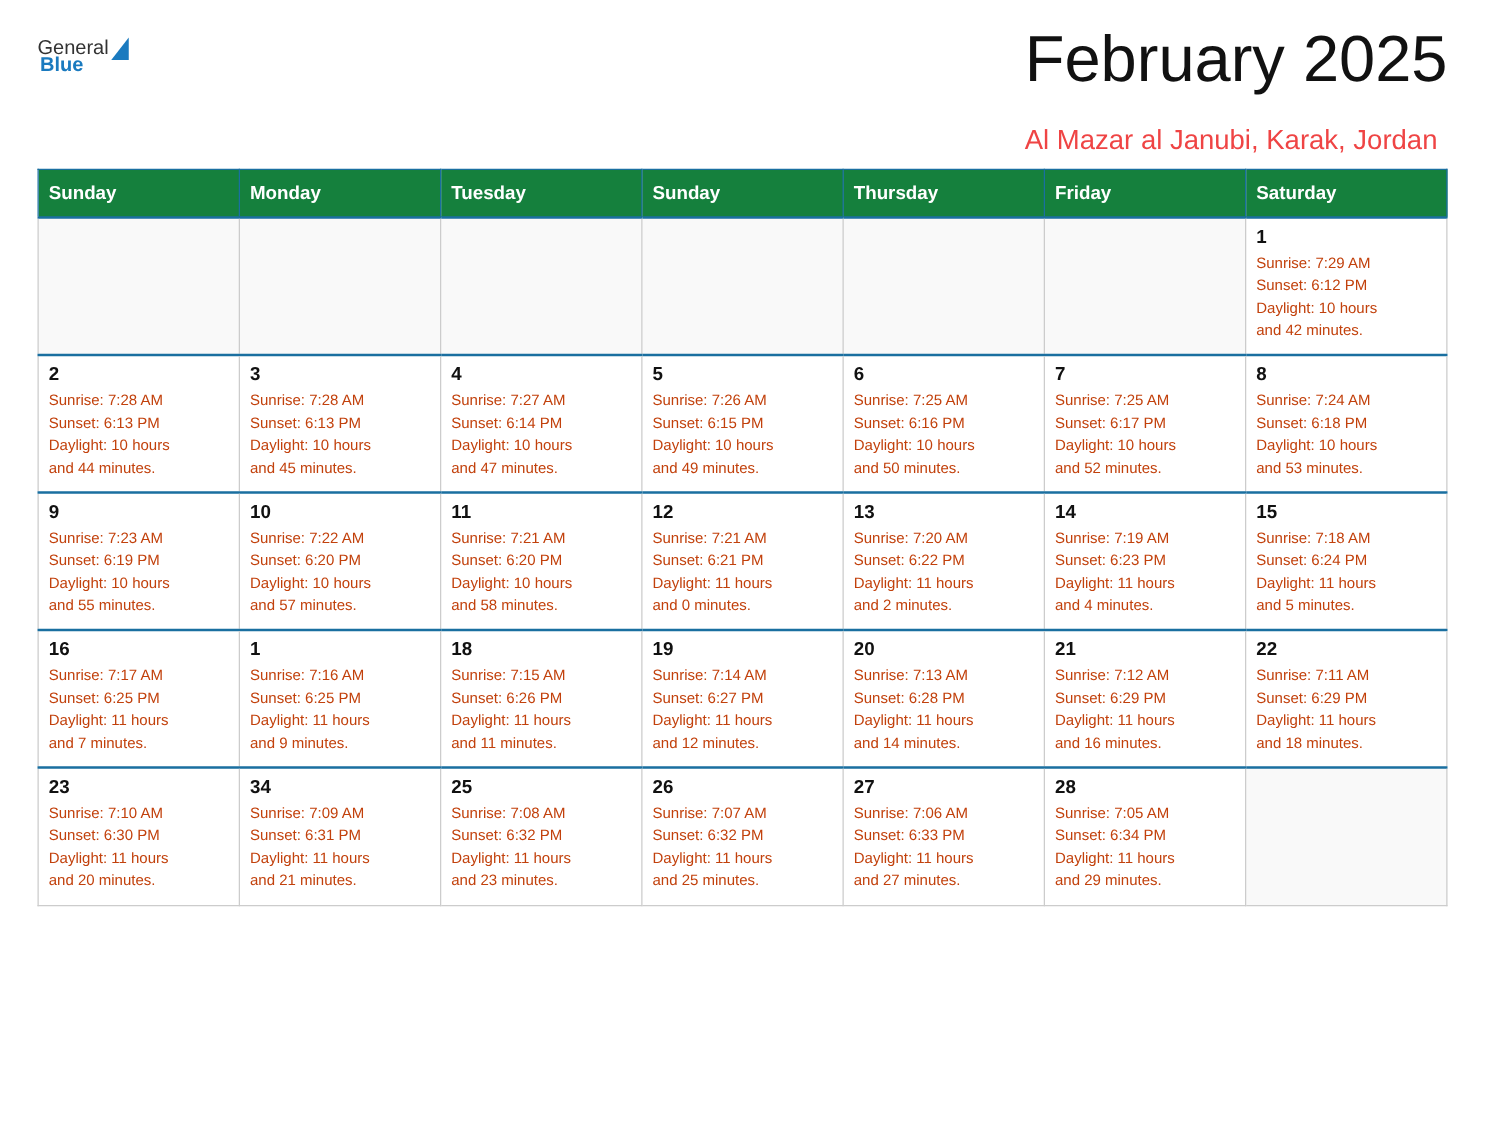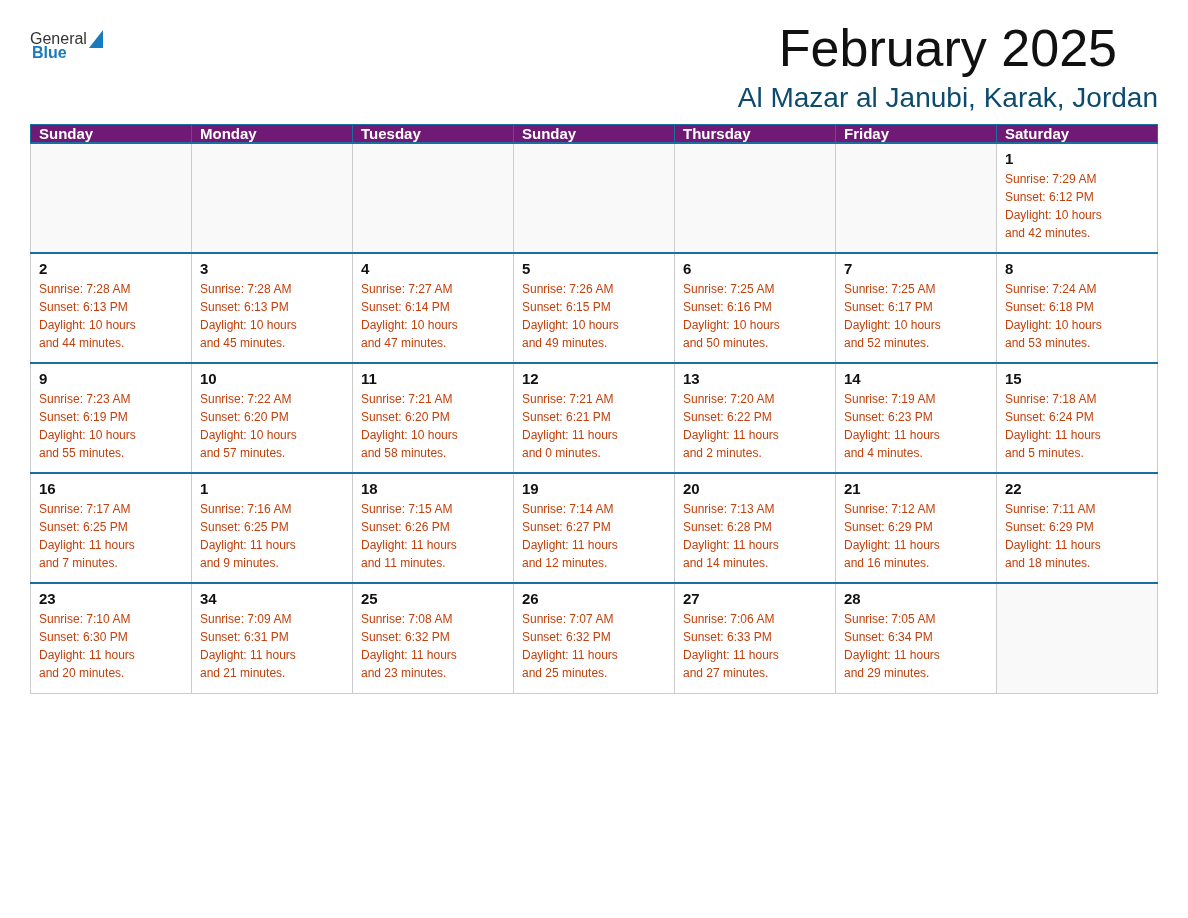--- a/index.html
+++ b/index.html
@@ -34,44 +34,44 @@
       display: inline-block;
     }
     .logo-subtitle {
       color: #1a7abf;
       font-size: 16px;
       font-weight: bold;
       margin-top: -4px;
       margin-left: 2px;
     }
     .title-section {
-      text-align: center;
+      text-align: left;
     }
     .month-title {
       font-size: 52px;
       font-weight: normal;
       color: #111;
       line-height: 1.1;
     }
     .location {
-      font-size: 28px;
-      color: #0c4a6e;
-      margin-top: 5px;
+      font-size: 22px;
+      color: #ef4444;
+      margin-top: 22px;
     }
     .calendar {
       width: 100%;
       border-collapse: collapse;
       margin-top: 10px;
     }
     .calendar th {
-      background-color: #701a75;
+      background-color: #15803d;
       color: #ffffff;
       font-size: 15px;
       font-weight: bold;
-      padding: 0 8px;
+      padding: 10px 8px;
       text-align: left;
       border: 1px solid #1a6fa0;
     }
     .calendar td {
       vertical-align: top;
       border: 1px solid #ccc;
       padding: 6px 8px;
       width: 14.28%;
       min-height: 110px;
       height: 110px;

